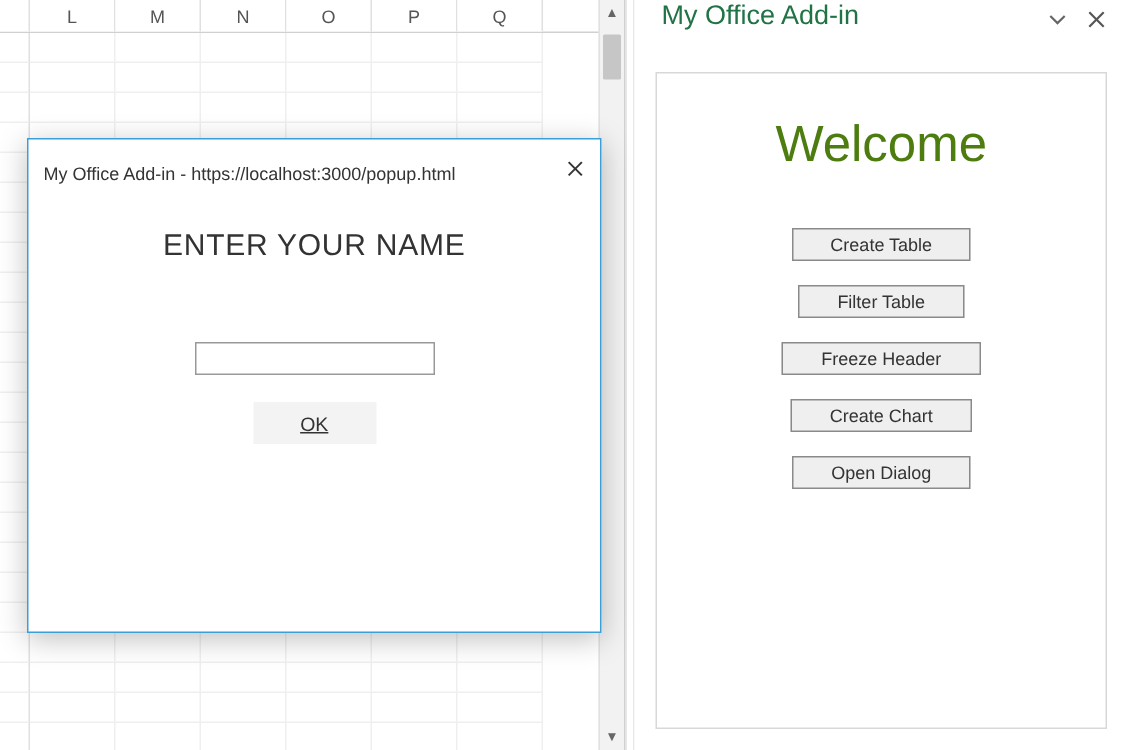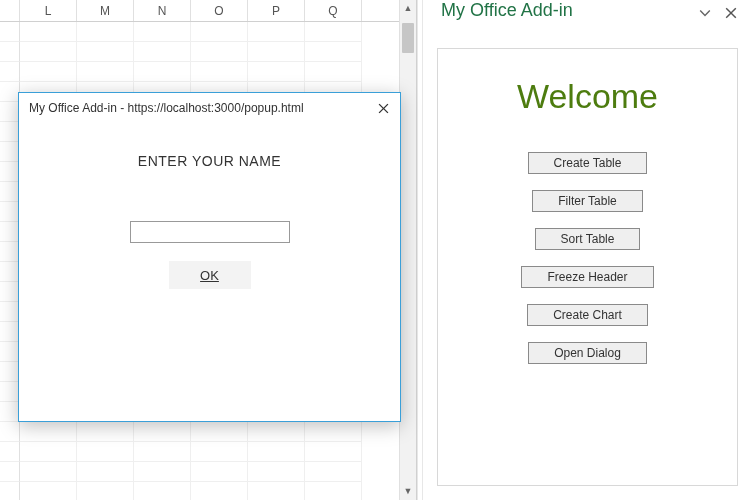--- a/index.html
+++ b/index.html
@@ -33,26 +33,26 @@
   .tp-iconbtn { width: 26px; height: 26px; display: flex; align-items: center; justify-content: center; color: #555; font-size: 12px; }
   .tp-iconbtn svg { width: 12px; height: 12px; }
   .tp-body { flex: 1; padding: 8px 14px 14px 14px; }
   .tp-inner { border: 1px solid #d8d8d8; height: 100%; padding: 28px 16px; text-align: center; }
   .welcome { font-size: 34px; font-weight: 300; color: #4d7c0f; margin-bottom: 36px; }
   .btn-stack { display: flex; flex-direction: column; align-items: center; gap: 16px; }
   .ui-btn { background: #efefef; border: 1px solid #8a8a8a; color: #333; font-size: 12px; padding: 3px 25px; font-family: inherit; cursor: default; }
 
   
   .dialog { position: absolute; left: 18px; top: 92px; width: 383px; height: 330px; background: #fff; border: 1px solid #3a9fd8; box-shadow: 0 4px 18px rgba(0,0,0,0.25); }
-  .dlg-titlebar { display: flex; align-items: center; height: 30px; padding: 0 6px 0 10px; }
+  .dlg-titlebar { display: flex; align-items: flex-end; height: 30px; padding: 0 6px 0 10px; }
   .dlg-title { flex: 1; font-size: 12px; color: #333; }
   .dlg-close { width: 22px; height: 22px; display: flex; align-items: center; justify-content: center; }
   .dlg-close svg { width: 11px; height: 11px; }
   .dlg-body { padding: 30px 0 0 0; text-align: center; }
-  .dlg-heading { font-size: 14px; font-weight: 300; color: #333; letter-spacing: 0.5px; margin-bottom: 52px; }
+  .dlg-heading { font-size: 20px; font-weight: 300; color: #333; letter-spacing: 0.5px; margin-bottom: 52px; }
   .dlg-input { width: 160px; height: 22px; border: 1px solid #999; background: #fff; padding: 0 4px; font-family: inherit; font-size: 13px; }
   .dlg-ok { margin-top: 18px; background: #f3f3f3; border: none; width: 82px; height: 28px; font-size: 13px; color: #333; font-family: inherit; text-decoration: underline; }
 </style>
 </head>
 <body>
 
 <div class="root">
   <div class="sheet-area">
     <div class="col-headers">
       <div class="col-header"></div>
@@ -323,21 +323,20 @@
             <line x1="9" y1="1" x2="1" y2="9" stroke="#555" stroke-width="1.2"></line>
           </svg>
       </div>
     </div>
     <div class="tp-body">
       <div class="tp-inner">
         <div class="welcome">Welcome</div>
         <div class="btn-stack">
           <button class="ui-btn">Create Table</button>
           <button class="ui-btn">Filter Table</button>
-          <button class="ui-btn">Sort Table</button>
           <button class="ui-btn">Freeze Header</button>
           <button class="ui-btn">Create Chart</button>
           <button class="ui-btn">Open Dialog</button>
         </div>
       </div>
     </div>
   </div>
 </div>
 
 </body></html>

